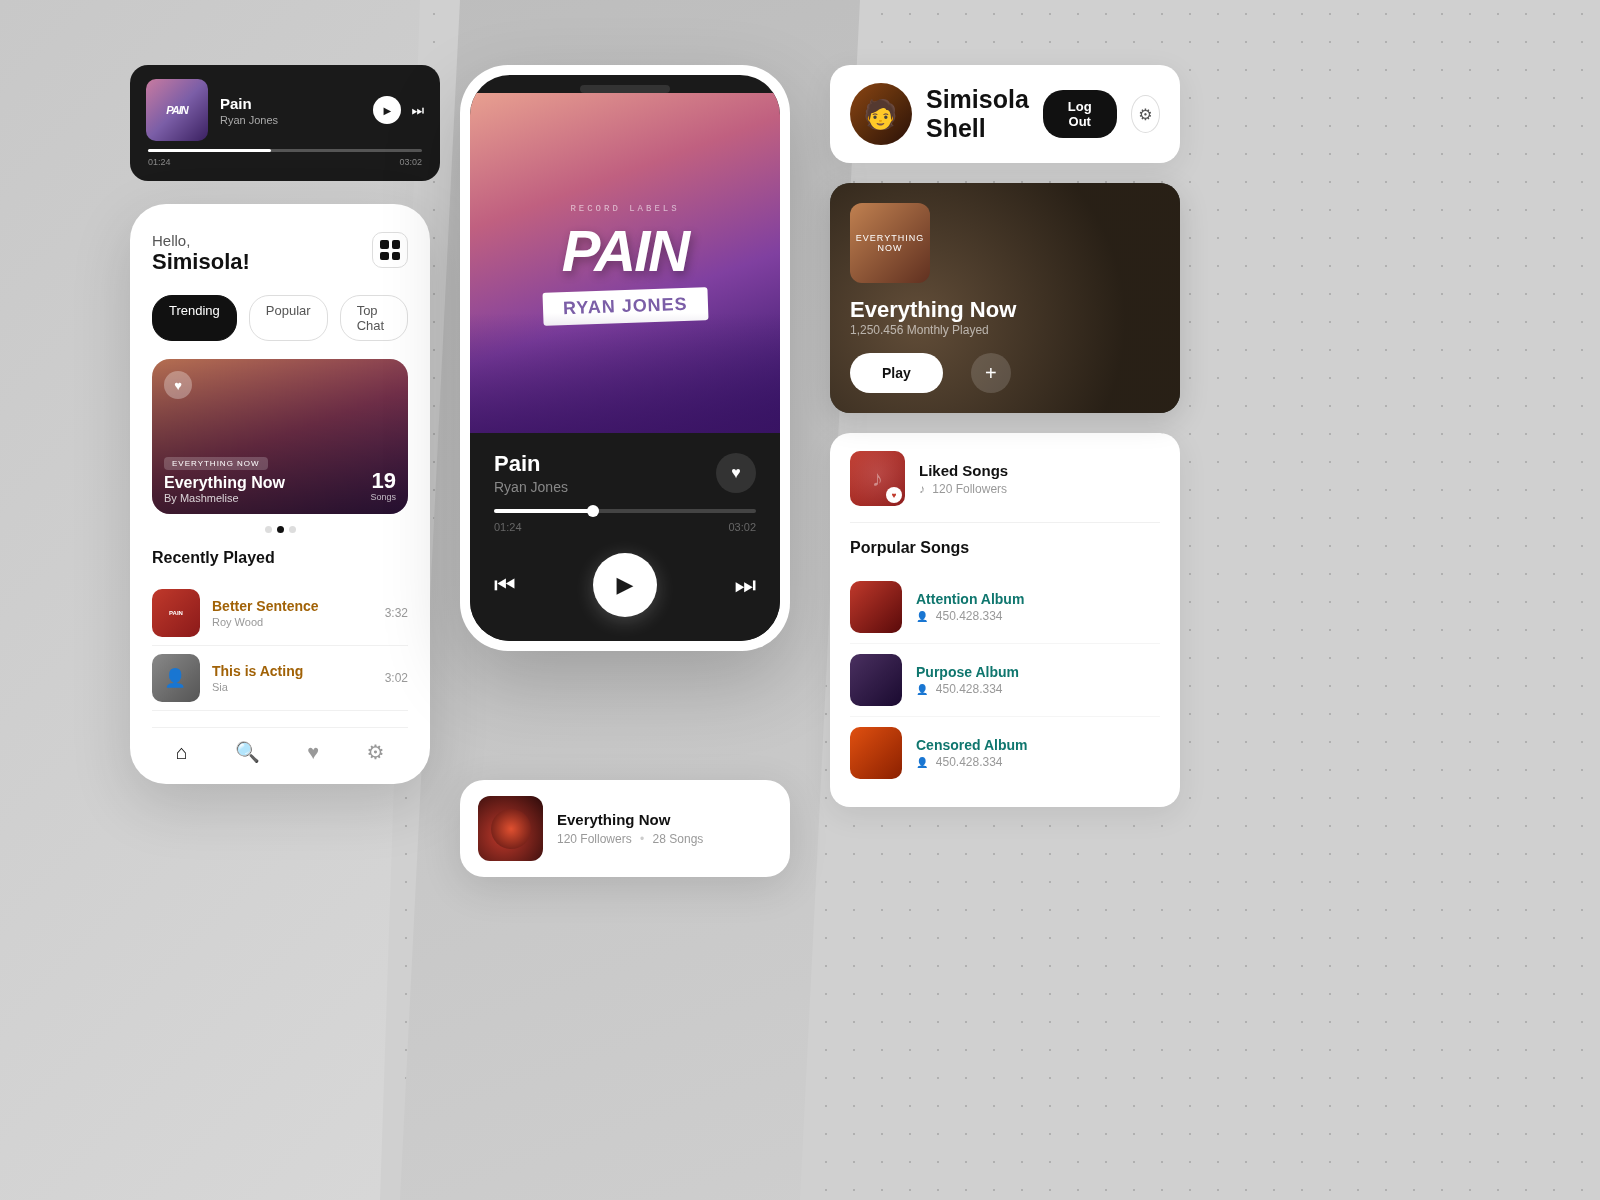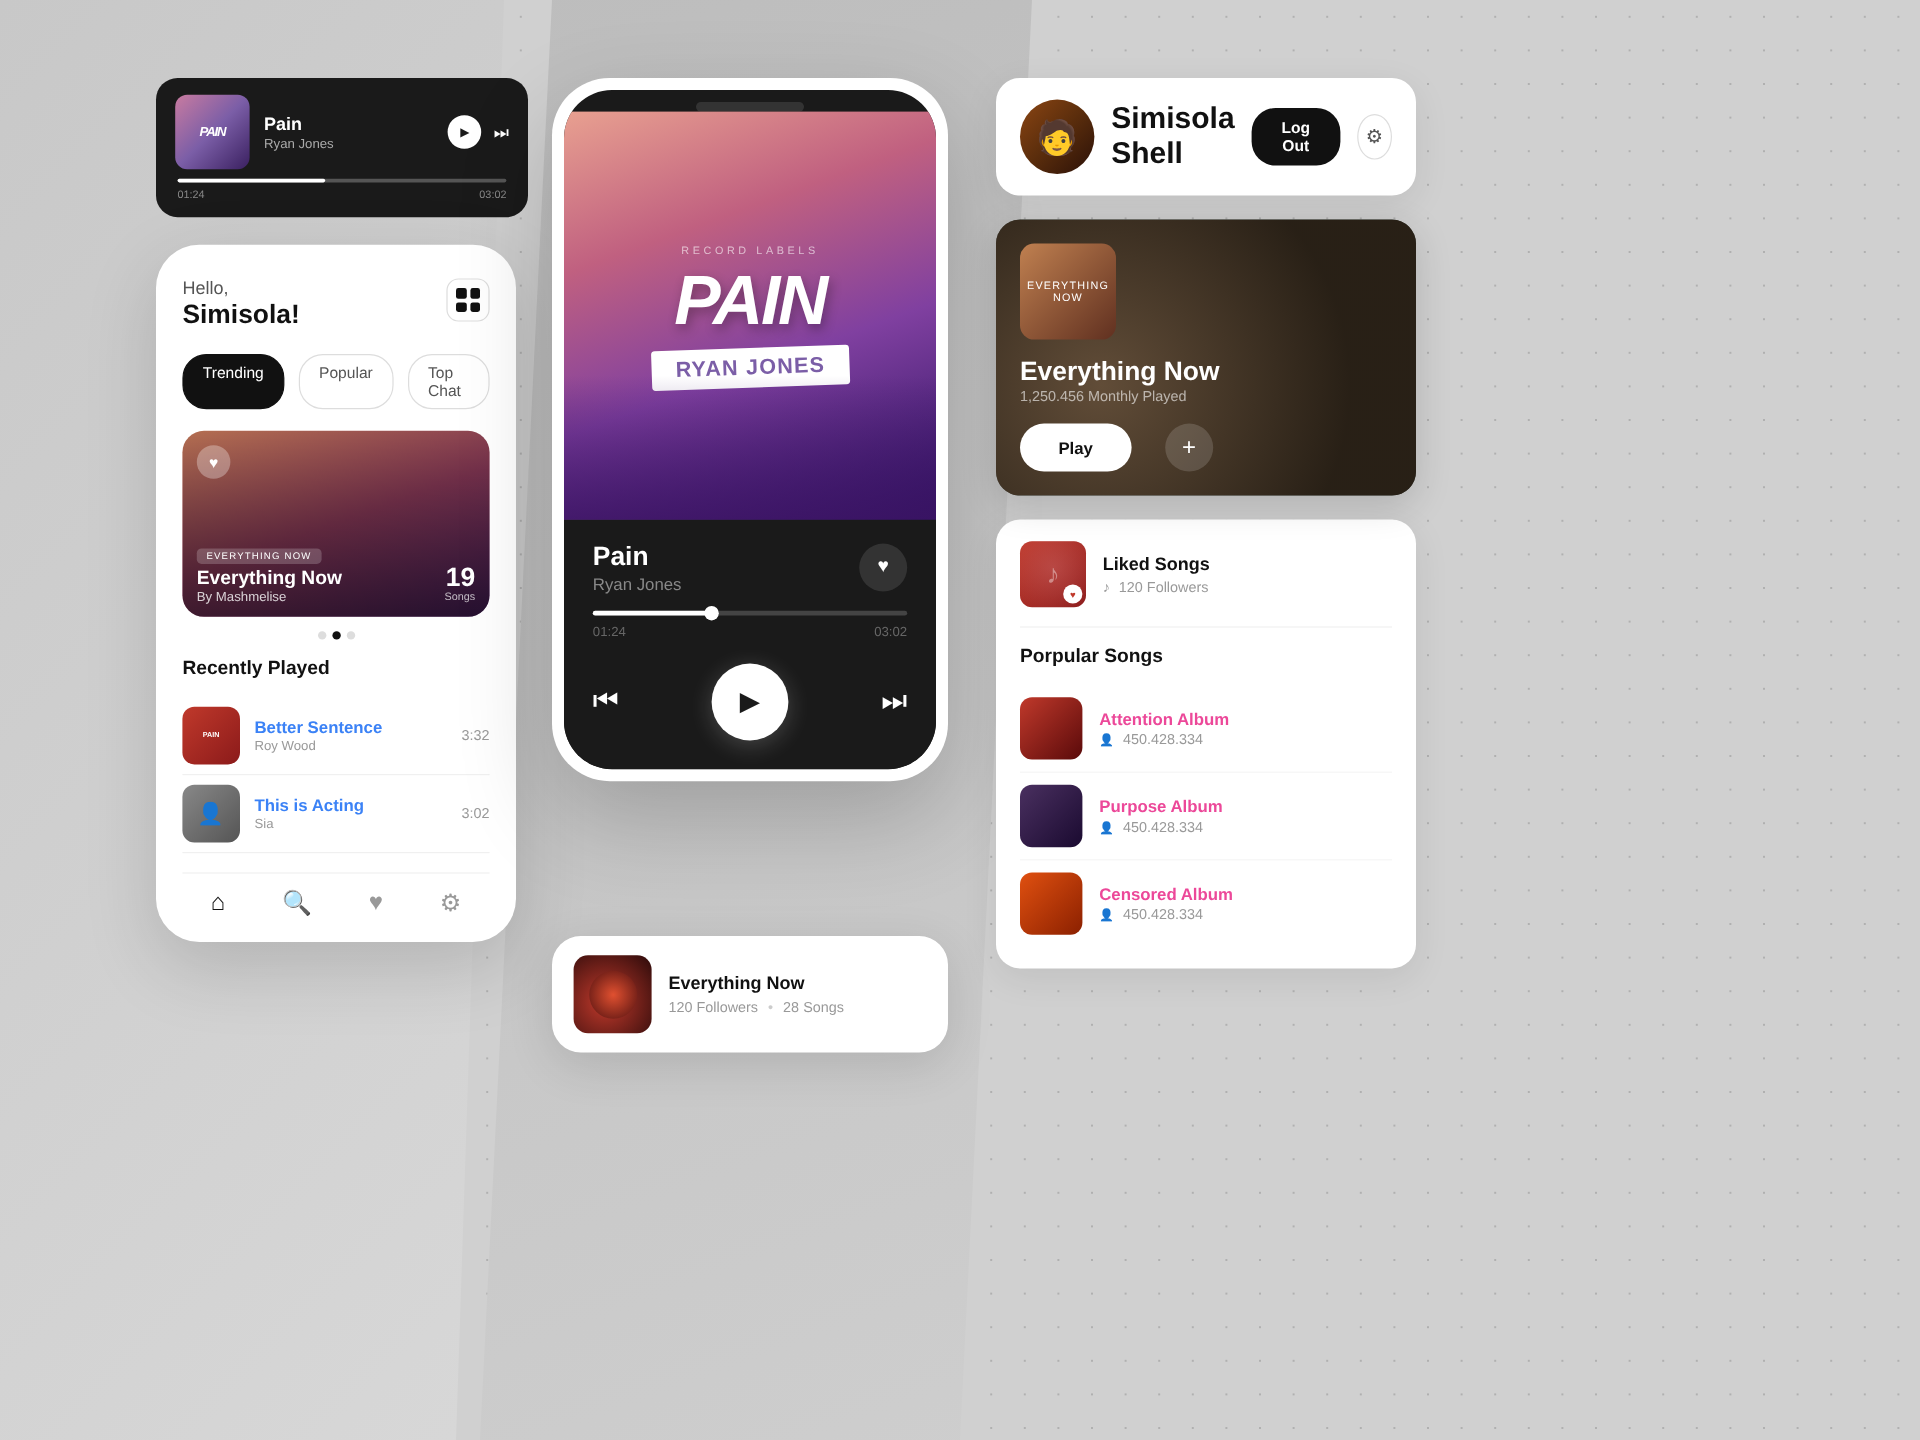--- a/index.html
+++ b/index.html
@@ -211,21 +211,21 @@
     .song-thumb {
       width: 48px; height: 48px;
       border-radius: 10px;
       flex-shrink: 0;
       display: flex; align-items: center; justify-content: center;
       font-size: 8px; color: white; font-weight: 700;
     }
     .song-thumb.red { background: linear-gradient(135deg, #c0392b, #8b1a1a); }
     .song-thumb.gray { background: linear-gradient(135deg, #888, #555); }
     .song-info { flex: 1; }
-    .song-name { font-size: 14px; font-weight: 600; color: #3b82f6; }
+    .song-name { font-size: 14px; font-weight: 600; color: #a16207; }
     .song-artist { font-size: 11px; color: #999; margin-top: 2px; }
     .song-duration { font-size: 12px; color: #999; }
     .phone1-nav {
       display: flex; justify-content: space-around; align-items: center;
       margin-top: 16px; padding-top: 12px;
       border-top: 1px solid #f0f0f0;
     }
     .nav-icon { font-size: 20px; color: #999; cursor: pointer; }
     .nav-icon.active { color: #111; }
 
@@ -252,21 +252,21 @@
     .album-cover {
       width: 100%;
       height: 340px;
       background: linear-gradient(160deg, #e8a090 0%, #c06080 30%, #8040a0 60%, #2a1060 100%);
       display: flex; flex-direction: column;
       align-items: center; justify-content: center;
       position: relative;
     }
     .album-label-text {
       font-size: 9px; letter-spacing: 3px; color: rgba(255,255,255,0.6);
-      text-transform: uppercase; margin-bottom: 8px;
+      text-transform: uppercase; margin-bottom: 8px; font-family: Liberation Mono, monospace;
     }
     .album-pain {
       font-size: 58px; font-weight: 900; font-style: italic;
       color: white; letter-spacing: -2px; line-height: 1;
       text-shadow: 2px 4px 10px rgba(0,0,0,0.3);
     }
     .album-artist-band {
       background: white;
       padding: 6px 20px; border-radius: 3px;
       margin-top: 10px;
@@ -502,21 +502,21 @@
     }
     .album-art {
       width: 52px; height: 52px;
       border-radius: 10px;
       flex-shrink: 0;
     }
     .album-art.red-dark { background: linear-gradient(135deg, #c0392b, #5a0a0a); }
     .album-art.dark-purple { background: linear-gradient(135deg, #4a3060, #1a0a30); }
     .album-art.orange { background: linear-gradient(135deg, #e05010, #8b2000); }
     .album-info { flex: 1; }
-    .album-name { font-size: 14px; font-weight: 700; color: #ec4899; }
+    .album-name { font-size: 14px; font-weight: 700; color: #0f766e; }
     .album-plays { font-size: 12px; color: #999; margin-top: 2px; }
     .play-icon-small { margin-right: 4px; font-size: 10px; }
   </style>
 </head>
 <body>
 
 <div class="bg-shape-left"></div>
 <div class="bg-shape-center"></div>
 
 <div class="ui-container">

